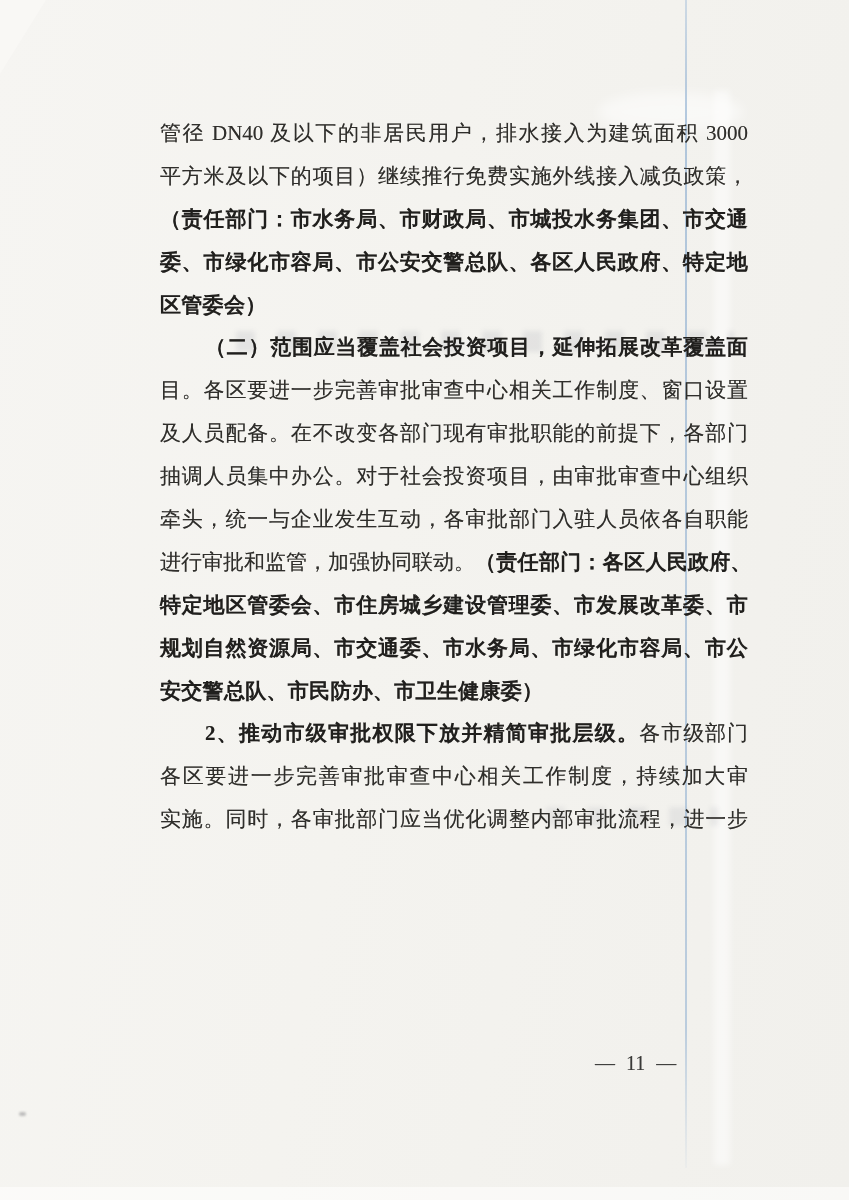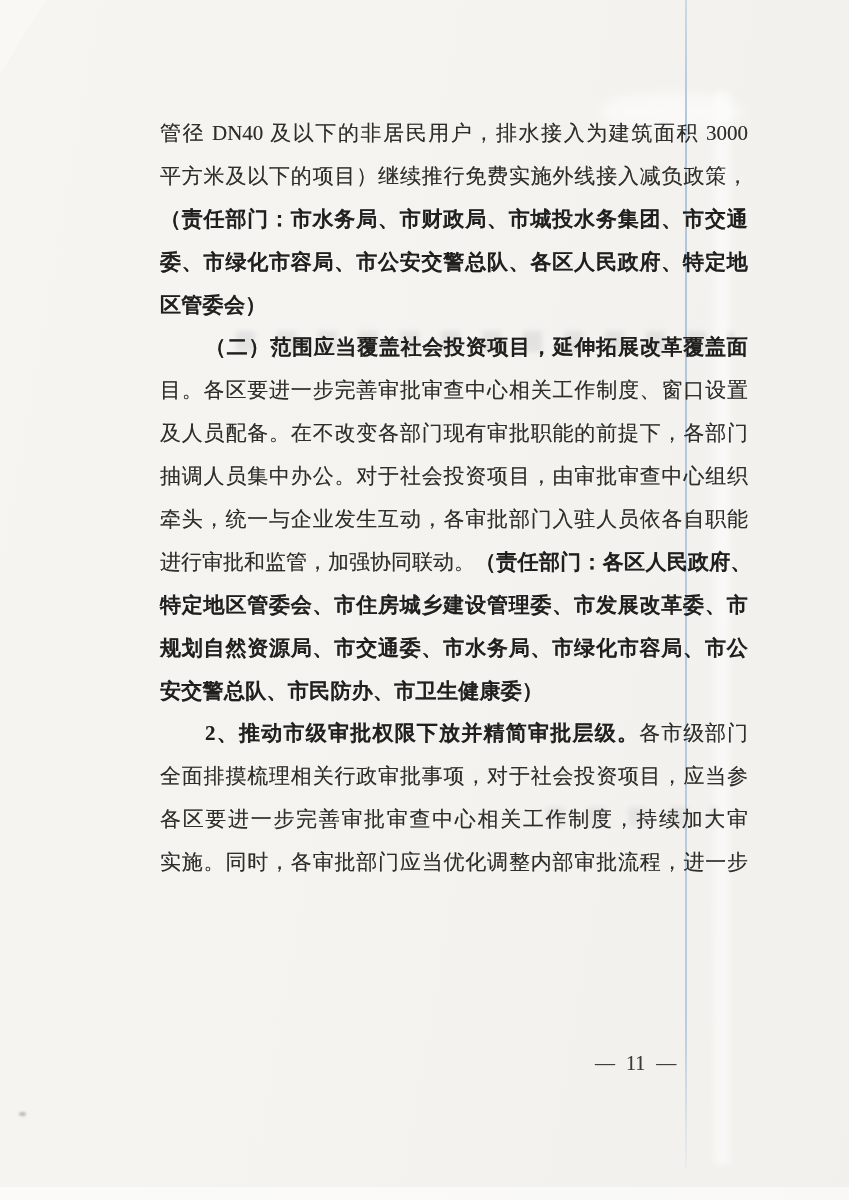--- a/index.html
+++ b/index.html
@@ -100,21 +100,20 @@
       <div class="line ind"><span class="seg-b">（二）范围应当覆盖社会投资项目，延伸拓展改革覆盖面</span></div>
       <div class="line"><span class="seg-r">目。各区要进一步完善审批审查中心相关工作制度、窗口设置</span></div>
       <div class="line"><span class="seg-r">及人员配备。在不改变各部门现有审批职能的前提下，各部门</span></div>
       <div class="line"><span class="seg-r">抽调人员集中办公。对于社会投资项目，由审批审查中心组织</span></div>
       <div class="line"><span class="seg-r">牵头，统一与企业发生互动，各审批部门入驻人员依各自职能</span></div>
       <div class="line"><span class="seg-r">进行审批和监管，加强协同联动。</span><span class="seg-b">（责任部门：各区人民政府、</span></div>
       <div class="line"><span class="seg-b">特定地区管委会、市住房城乡建设管理委、市发展改革委、市</span></div>
       <div class="line"><span class="seg-b">规划自然资源局、市交通委、市水务局、市绿化市容局、市公</span></div>
       <div class="line end"><span class="seg-b">安交警总队、市民防办、市卫生健康委）</span></div>
       <div class="line ind"><span class="seg-b">2、推动市级审批权限下放并精简审批层级。</span><span class="seg-r">各市级部门</span></div>
-      <div class="line"><span class="seg-r">全面排摸梳理相关行政审批事项，对于社会投资项目，应当参</span></div>
       <div class="line"><span class="seg-r">各区要进一步完善审批审查中心相关工作制度，持续加大审</span></div>
       <div class="line"><span class="seg-r">实施。同时，各审批部门应当优化调整内部审批流程，进一步</span></div>
     </div>
 
   <div class="page-footer">— 11 —</div>
 
   <div class="bottom-strip"></div>
 </div>
 
 </body></html>

